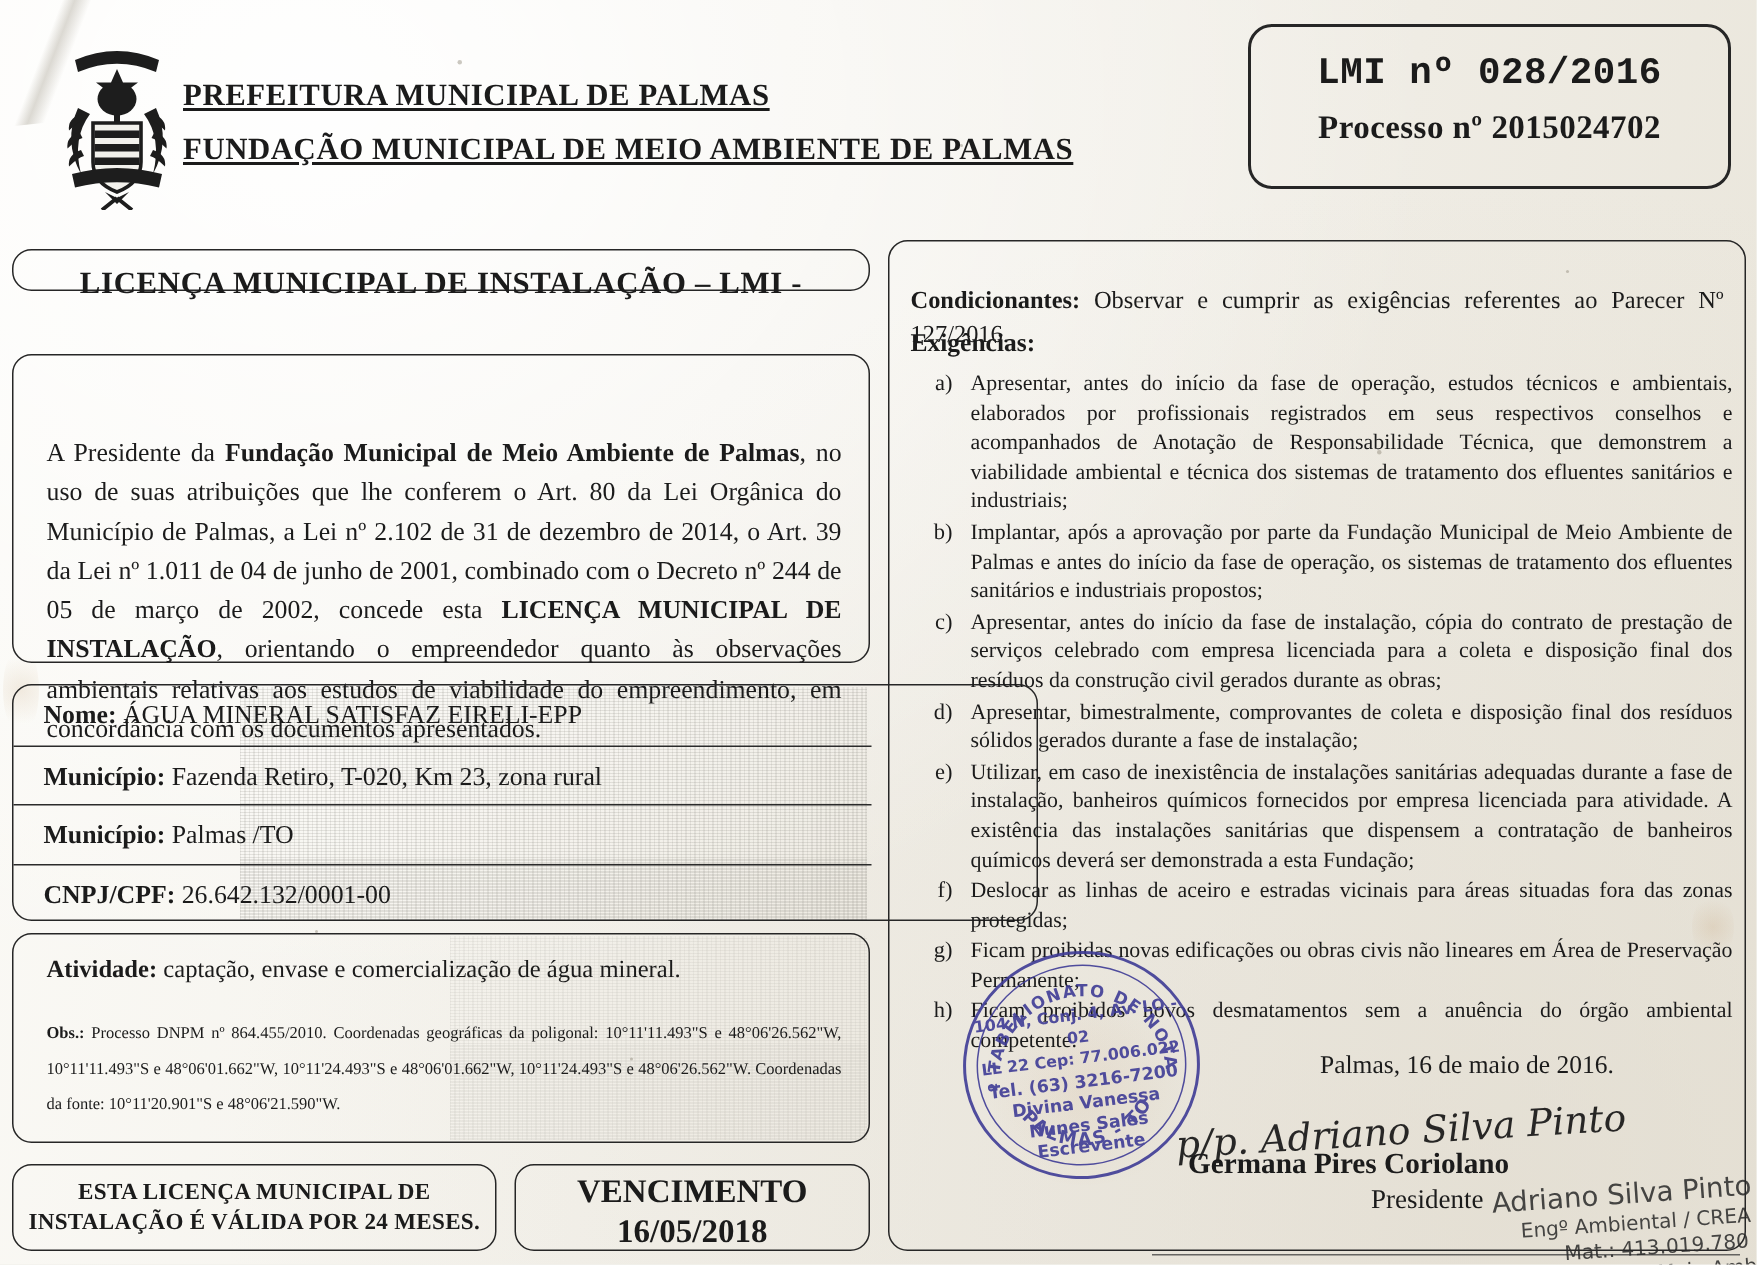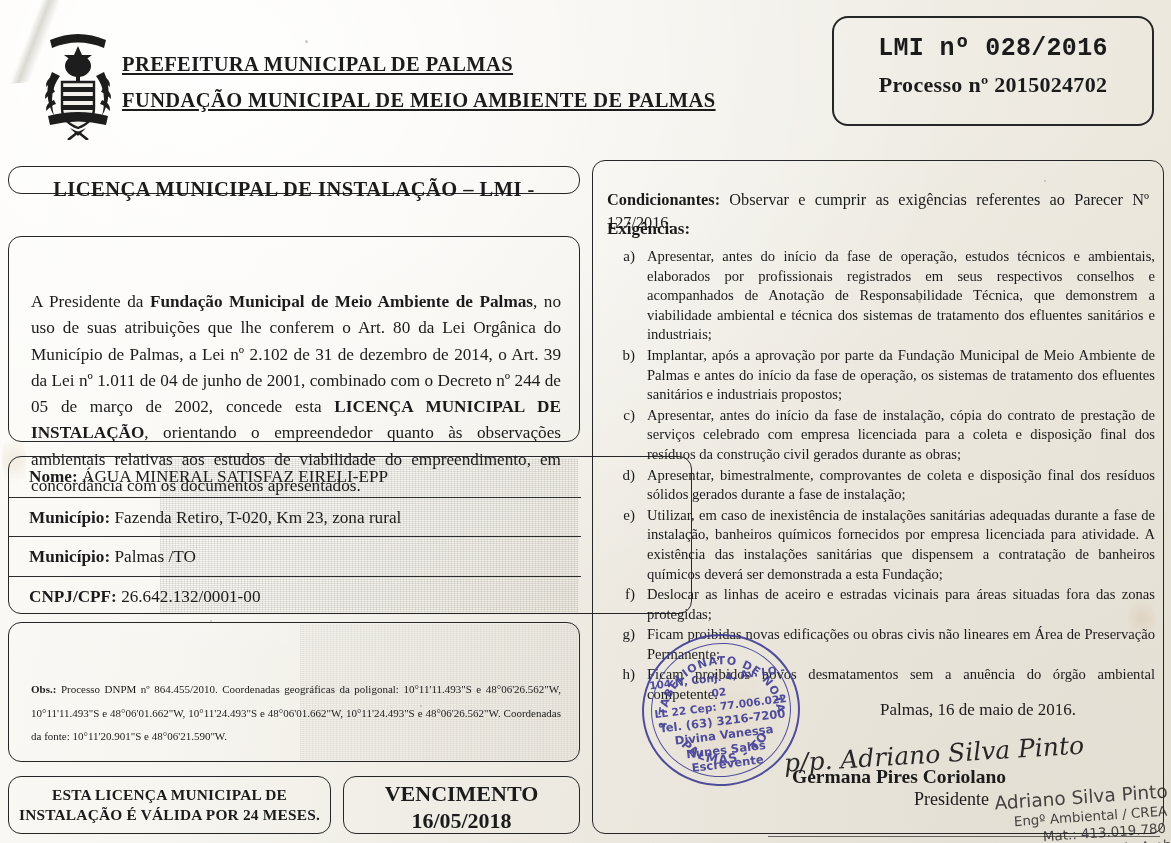--- a/index.html
+++ b/index.html
@@ -248,20 +248,21 @@
   </div>
 
   <div class="box" id="fields-box">
     <div class="field" style="top:0;"><b>Nome:</b> <span>ÁGUA MINERAL SATISFAZ EIRELI-EPP</span></div>
     <div class="field" style="top:39.5px;"><b>Município:</b> <span>Fazenda Retiro, T-020, Km 23, zona rural</span></div>
     <div class="field" style="top:79px;"><b>Município:</b> <span>Palmas /TO</span></div>
     <div class="field" style="top:118.5px;"><b>CNPJ/CPF:</b> <span>26.642.132/0001-00</span></div>
   </div>
 
   <div class="box" id="atv-box">
+    <div id="atv"><b>Atividade:</b> <span>captação, envase e comercialização de água mineral.</span></div>
     <p id="obs"><b>Obs.:</b><span> Processo DNPM nº 864.455/2010. Coordenadas geográficas da poligonal: 10°11'11.493"S e 48°06'26.562"W, 10°11'11.493"S e 48°06'01.662"W, 10°11'24.493"S e 48°06'01.662"W, 10°11'24.493"S e 48°06'26.562"W. Coordenadas da fonte: 10°11'20.901"S e 48°06'21.590"W.</span></p>
   </div>
 
   <div class="box" id="valid-box">
     <span class="pad">ESTA LICENÇA MUNICIPAL DE</span>
     <span>INSTALAÇÃO É VÁLIDA POR 24 MESES.</span>
   </div>
 
   <div class="box" id="venc-box">
     <span id="venc-lbl">VENCIMENTO</span>

